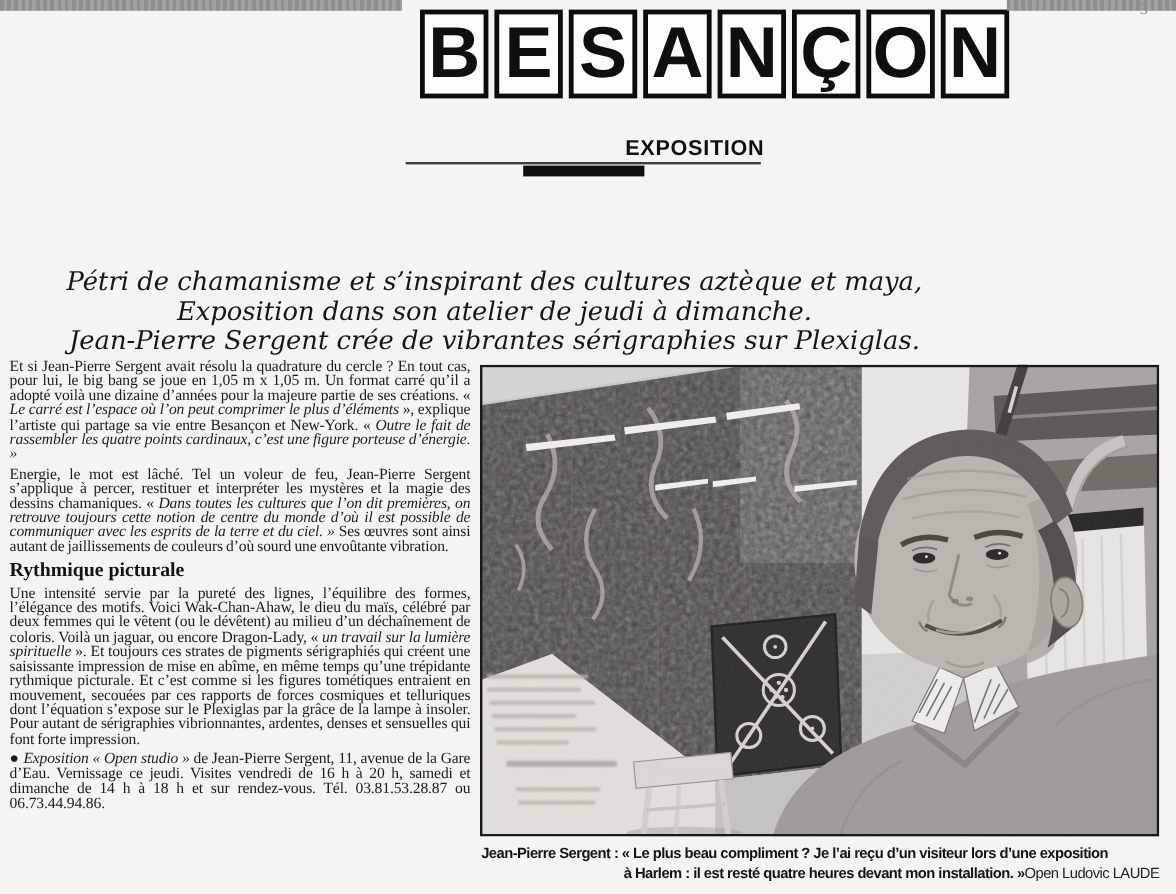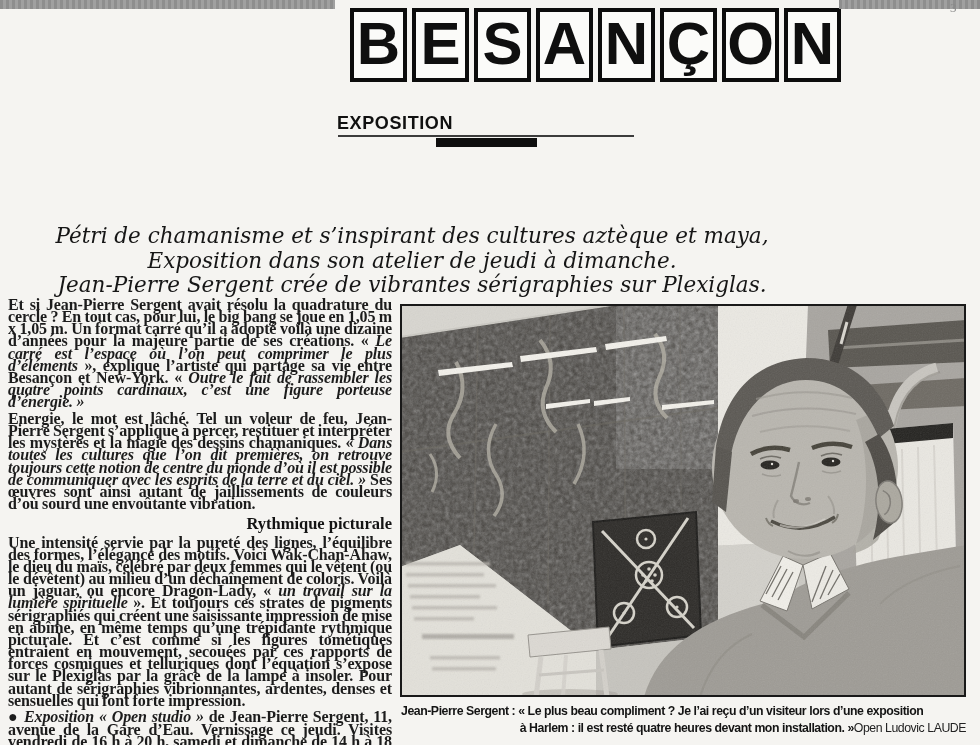--- a/index.html
+++ b/index.html
@@ -8,35 +8,35 @@
   .abs{position:absolute;}
   
   .bar{background:repeating-linear-gradient(90deg,#8e8e8e 0 3px,#a0a0a0 3px 6px);height:9px;}
   .bar-left{left:0;top:73;width:335px;}
   .bar-right{left:839px;top:73;width:141px;}
   .masthead{left:350px;top:8px;display:flex;gap:5px;}
   .mast-box{width:57px;height:74px;box-sizing:border-box;border:4px solid #0c0c0c;background:#fbfbf9;
             font:700 60px/64px "Liberation Sans",sans-serif;text-align:center;color:#0f0f0f;}
   .page-num{left:950px;top:0;font:400 13px "Liberation Serif",serif;color:#8a8a8a;}
   
-  .kicker-text{left:337px;top:113px;width:300px;text-align:left;
+  .kicker-text{left:337px;top:113px;width:300px;text-align:right;
                font:700 18px/20px "Liberation Sans",sans-serif;letter-spacing:.6px;color:#101010;}
   .kicker-rule{left:338px;top:135px;width:296px;height:2px;background:#3c3c3c;}
   .kicker-bar{left:436px;top:138px;width:101px;height:9px;background:#0e0e0e;}
   
   .headline{left:0;width:980px;top:146px;text-align:center;
             font:700 57px/60px "Liberation Serif",serif;letter-spacing:-1px;color:#121212;}
   .standfirst{left:0;width:824px;top:224px;text-align:center;
               font:italic 21.5px/24.5px "DejaVu Serif",serif;color:#161616;}
   
   .article-body{left:8px;top:299px;width:384px;}
   .article-body p{margin:0 0 4.5px 0;text-align:justify;
-       font-size:16px;line-height:12.15px;word-spacing:-.5px;letter-spacing:-.12px;hyphens:auto;font-weight:bold;}
+       font-size:13px;line-height:12.15px;word-spacing:-.5px;letter-spacing:-.12px;hyphens:auto;}
   .article-body .it{font-style:italic;}
-  .subhead{text-align:right;font:700 16.5px/18px "Liberation Serif",serif;margin:4px 0 4px 0;color:#141414;}
+  .subhead{text-align:left;font:700 16.5px/18px "Liberation Serif",serif;margin:4px 0 4px 0;color:#141414;}
   
   .photo-wrap{left:400px;top:304px;width:566px;height:393px;}
   .caption{left:401px;top:703px;width:565px;font-family:"Liberation Sans",sans-serif;
            font-weight:700;font-size:12.3px;line-height:16.5px;letter-spacing:-.45px;color:#141414;
            white-space:nowrap;}
   .cap-line2{display:flex;justify-content:flex-end;}
   .credit{font-weight:400;color:#222;}
 </style>
 </head>
 <body>

